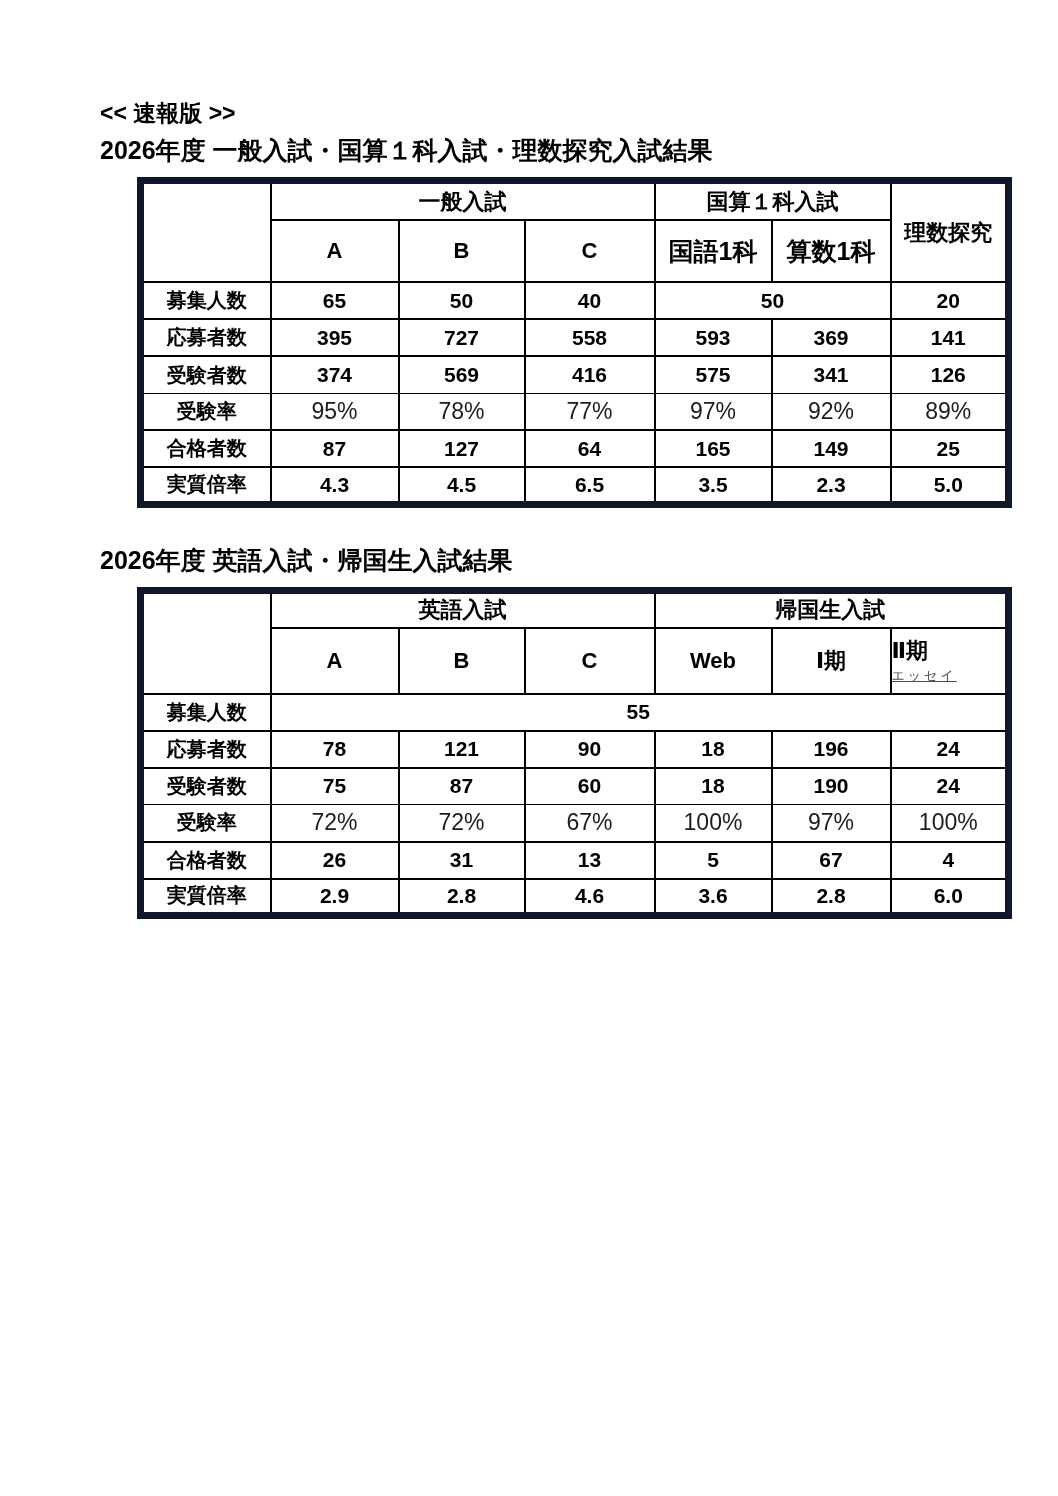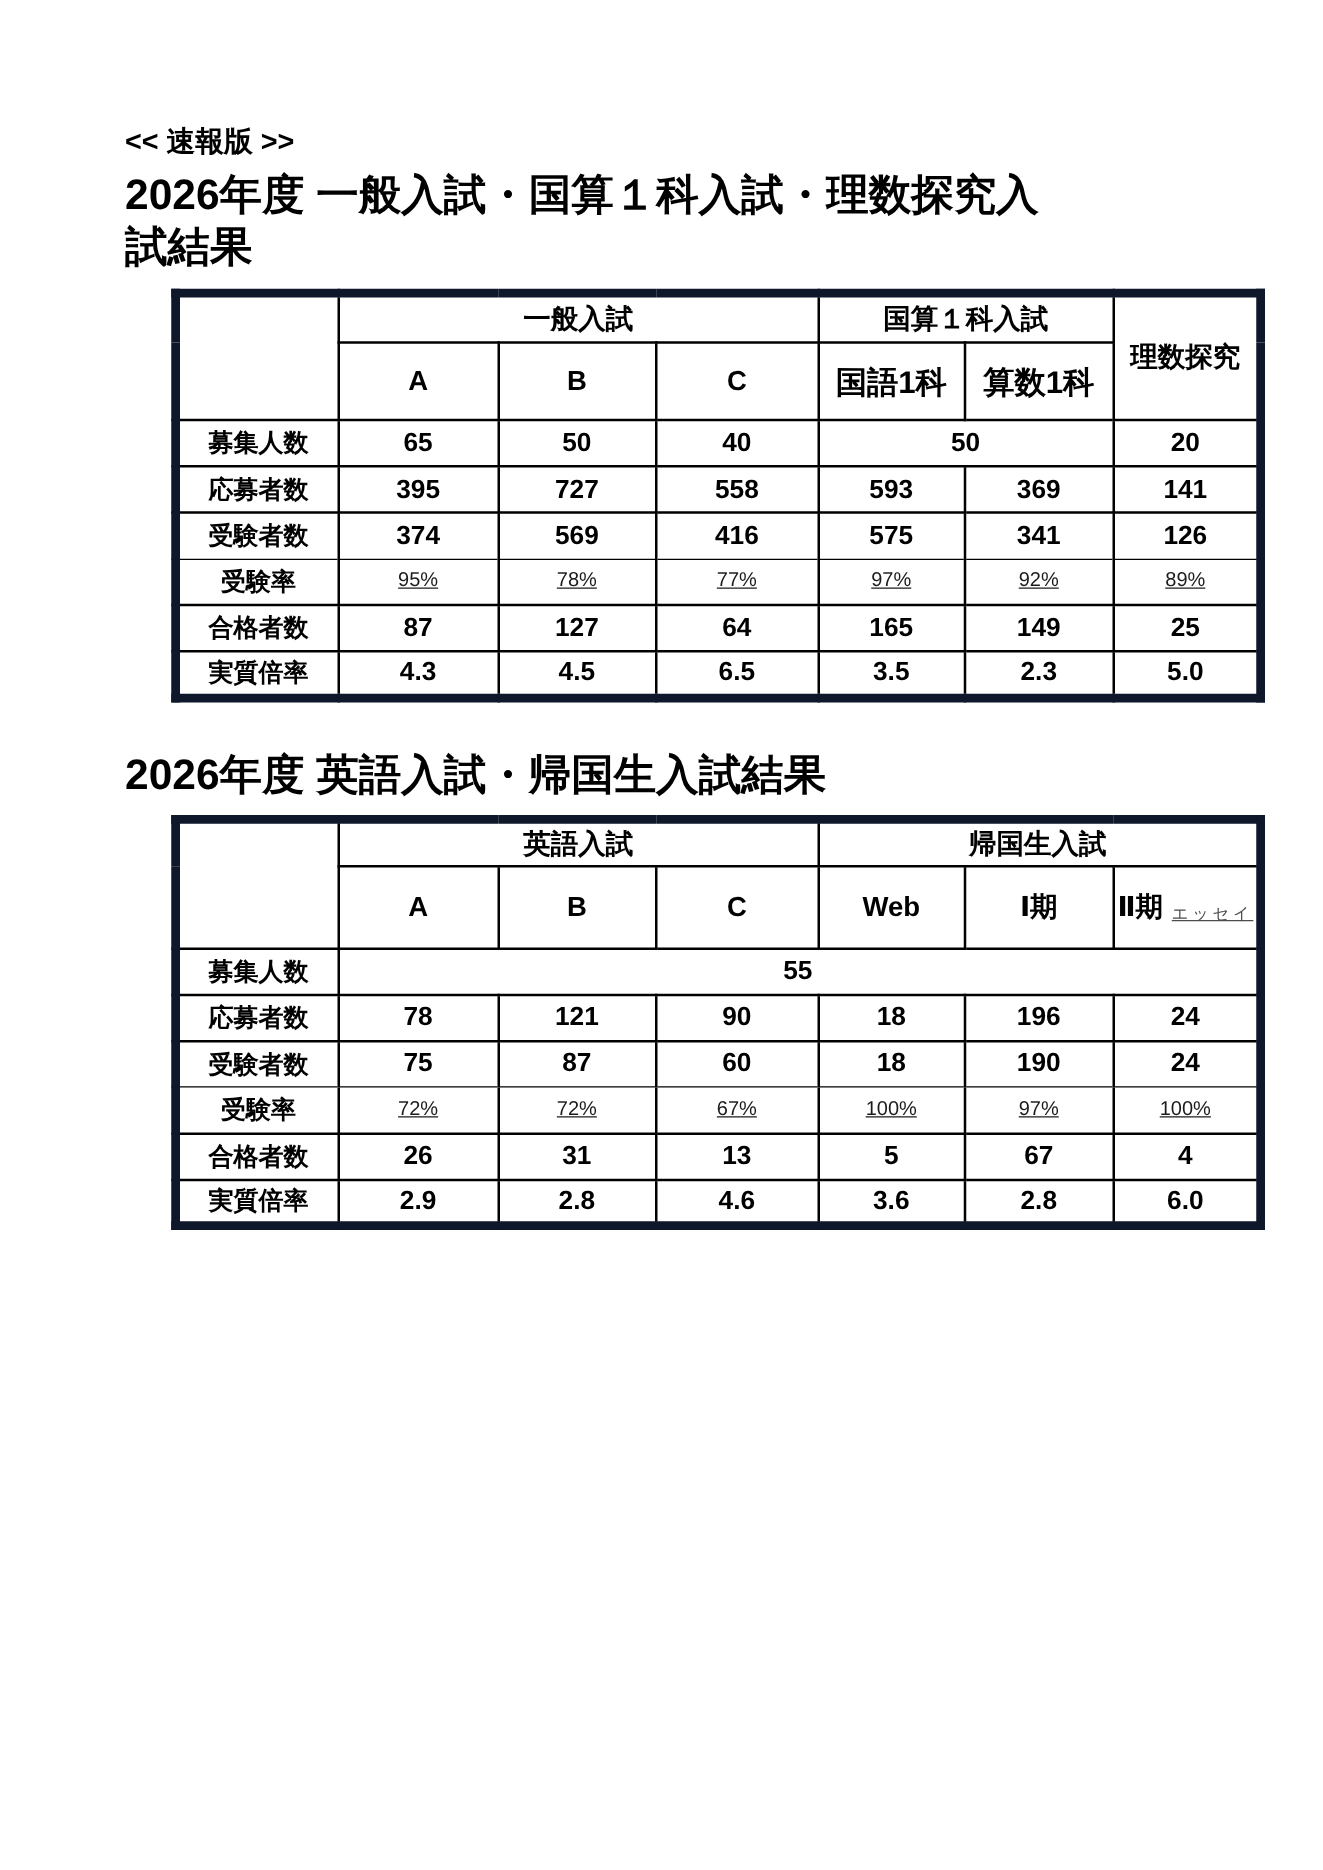--- a/index.html
+++ b/index.html
@@ -20,21 +20,21 @@
     height: 1496px;
     padding: 100px 0 16px 93px;
   }
   .badge {
     font-size: 23px;
     font-weight: 700;
     margin: 0 0 7px 7px;
     line-height: 1.2;
   }
   .table-title {
-    font-size: 34px;
+    font-size: 25px;
     font-weight: 700;
     margin: 0 0 11px 7px;
     line-height: 1.25;
   }
   .table-title.second {
     margin-top: 37px;
   }
   table.results {
     border-collapse: collapse;
     table-layout: fixed;
@@ -74,28 +74,27 @@
     font-weight: 700;
   }
   td.val {
     font-size: 21px;
     font-weight: 700;
   }
   tr.pre-rate th, tr.pre-rate td { border-bottom-width: 1px; }
   tr.rate th, tr.rate td { border-top-width: 1px; }
   tr.rate td.val {
     font-weight: 400;
-    font-size: 16px;
+    font-size: 23px;
     color: #1c1c1c;
-    text-decoration: underline;
   }
   .two-line {
     display: flex;
-    flex-direction: row;
-    align-items: flex-end;
+    flex-direction: column;
+    align-items: flex-start;
     justify-content: center;
     gap: 7px;
     height: 100%;
   }
   .two-line .main {
     font-size: 22px;
     font-weight: 700;
     line-height: 1;
   }
   .two-line .sub {

